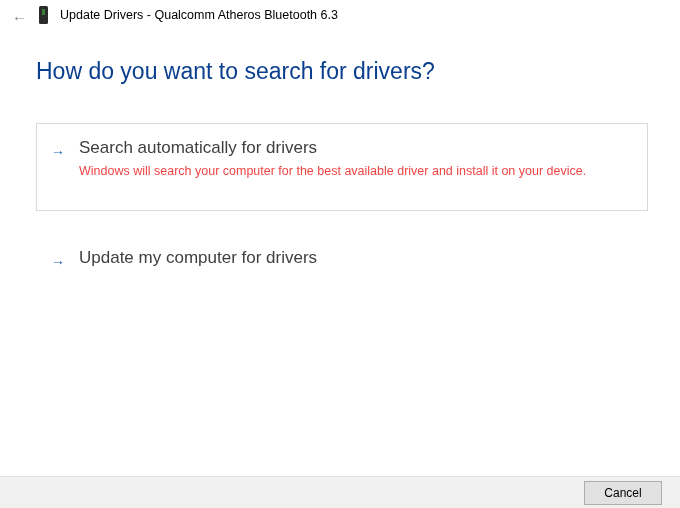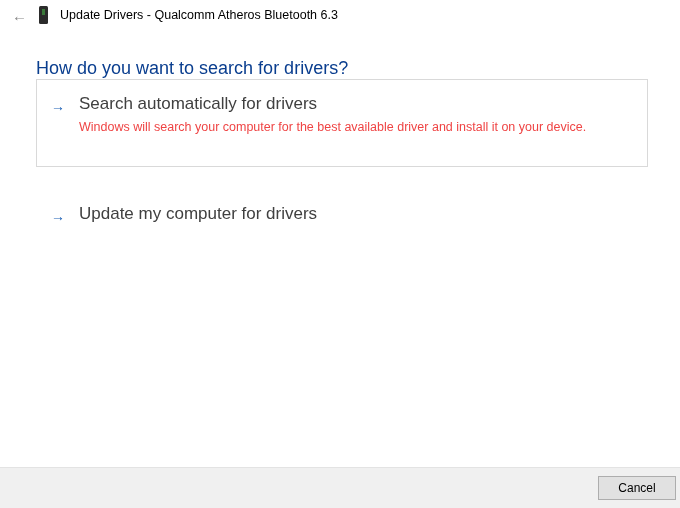--- a/index.html
+++ b/index.html
@@ -3,27 +3,27 @@
 <meta charset="utf-8">
 <style>
   * { box-sizing: border-box; margin: 0; padding: 0; }
   html, body { width: 680px; height: 508px; font-family: "Segoe UI", Tahoma, sans-serif; background: #fff; color: #000; overflow: hidden; }
   .window { width: 680px; height: 508px; position: relative; }
   .titlebar { display: flex; align-items: center; height: 30px; padding-left: 12px; gap: 10px; }
   .back-arrow { color: #888; font-size: 15px; line-height: 1; cursor: default; }
   .title-icon { width: 13px; height: 18px; }
   .title-text { font-size: 12.5px; color: #000; }
   .content { padding: 28px 32px 0 36px; }
-  .heading { color: #0a3e8f; font-size: 18px; font-weight: 400; }
+  .heading { color: #0a3e8f; font-size: 23px; font-weight: 400; margin-bottom: 38px; }
   .option { border: 1px solid transparent; padding: 14px 18px 14px 42px; position: relative; cursor: pointer; margin-bottom: 22px; }
   .option.bordered { border: 1px solid #d9d9d9; padding-bottom: 30px; }
   .opt-arrow { position: absolute; left: 14px; top: 18px; color: #1a5fb4; font-size: 14px; }
   .opt-title { color: #404040; font-size: 17px; font-weight: 400; margin-bottom: 4px; }
   .opt-desc { color: #ef4444; font-size: 12.5px; line-height: 1.45; }
-  .footer { position: absolute; left: 0; right: 0; bottom: 0; height: 41px; background: #f0f0f0; border-top: 1px solid #e3e3e3; display: flex; align-items: center; justify-content: flex-end; padding-right: 4px; }
+  .footer { position: absolute; left: 0; right: 0; bottom: 0; height: 32px; background: #f0f0f0; border-top: 1px solid #e3e3e3; display: flex; align-items: center; justify-content: flex-end; padding-right: 18px; }
   .btn { min-width: 78px; height: 24px; background: #e1e1e1; border: 1px solid #adadad; font-size: 12px; font-family: inherit; cursor: pointer; }
 </style>
 </head>
 <body>
 
 <div class="window">
 
   <div class="titlebar">
     <span class="back-arrow">←</span>
     <span class="title-icon">

